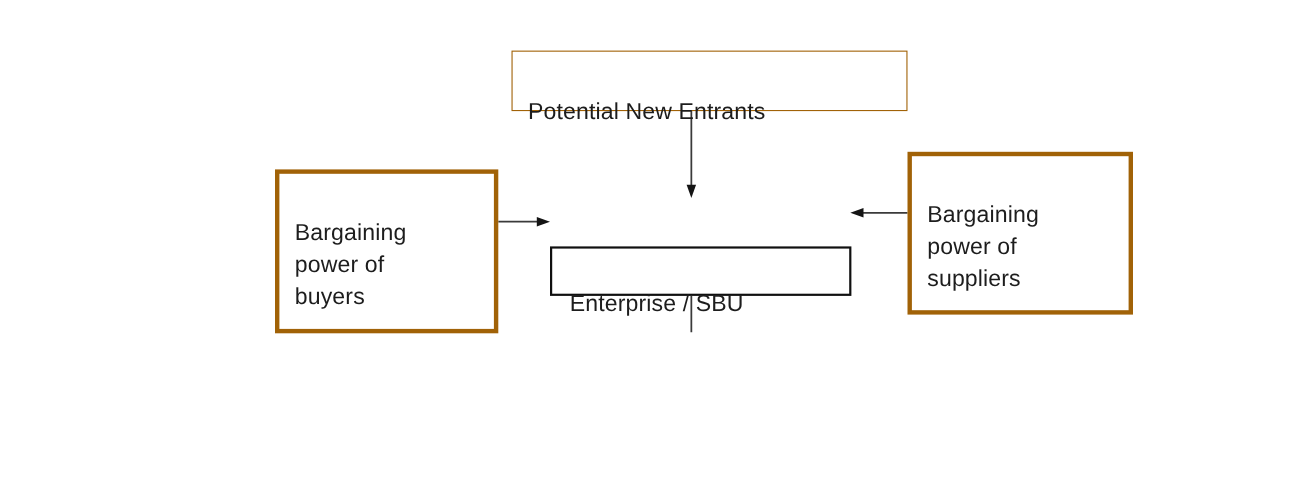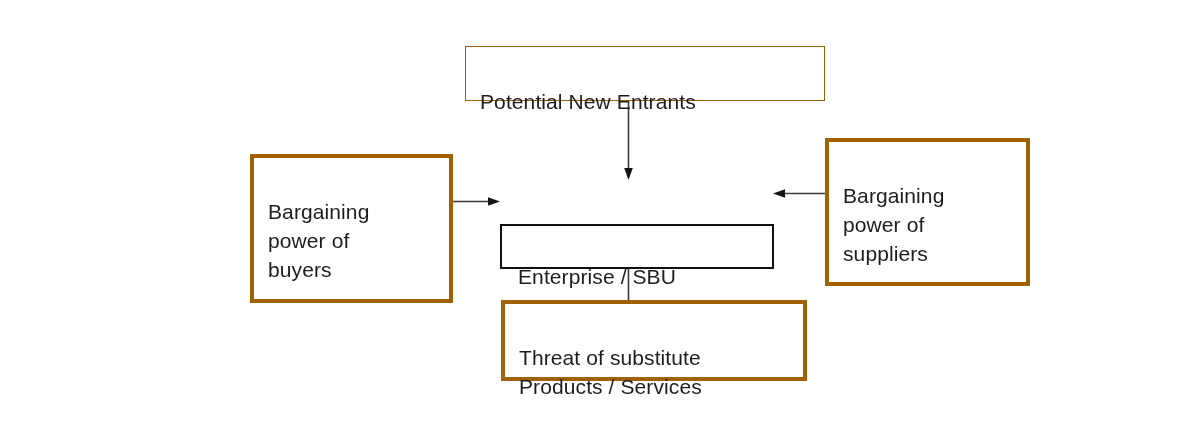--- a/index.html
+++ b/index.html
@@ -138,18 +138,14 @@
   <div class="node" id="node-enterprise">
     <span class="label">Enterprise / SBU</span>
   </div>
 
   <div class="node" id="node-suppliers">
     <span class="label">Bargaining
 power of
 suppliers</span>
   </div>
 
-  <div class="node" id="node-substitutes">
-    <span class="label">Threat of substitute
-Products / Services</span>
-  </div>
 
 </div>
 
 </body></html>

